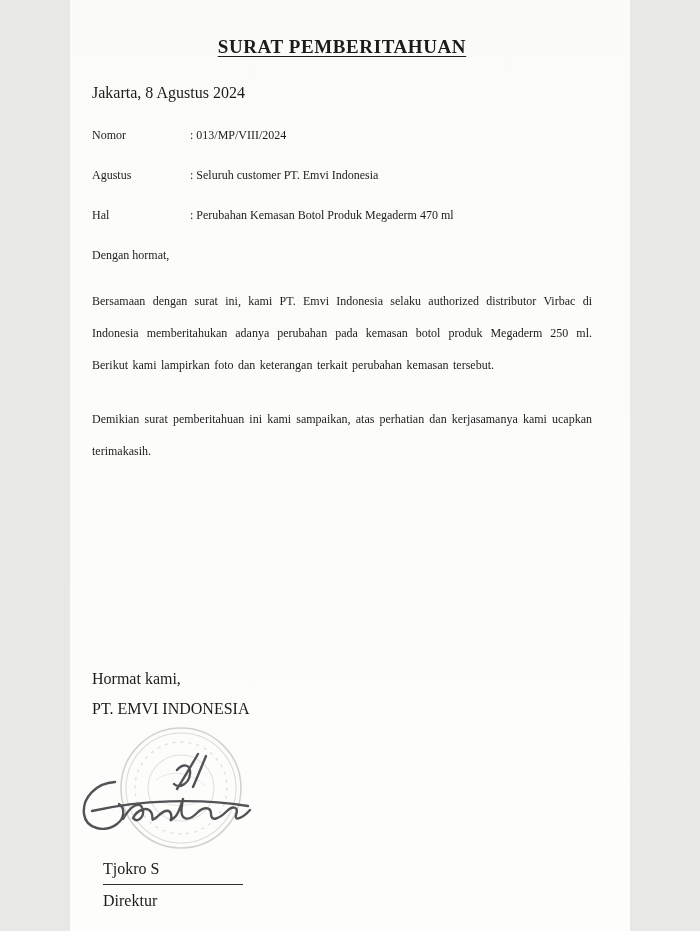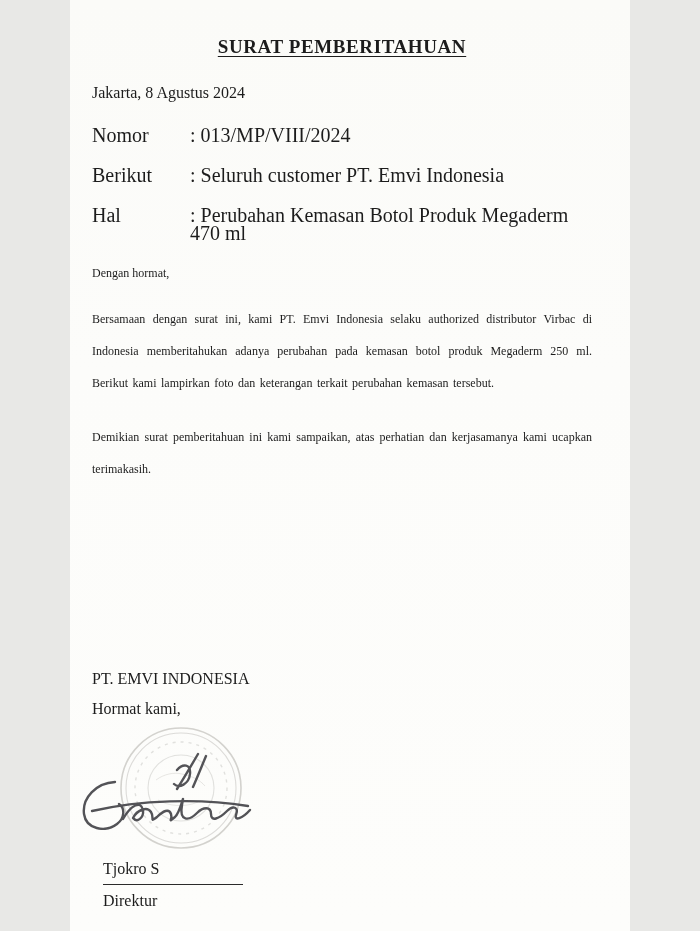--- a/index.html
+++ b/index.html
@@ -34,21 +34,21 @@
   }
   .date-line {
     margin-top: 26px;
     text-align: left;
     font-size: 16px;
   }
   .fields { margin-top: 24px; }
   .field-row {
     display: flex;
     margin-bottom: 22px;
-    font-size: 20px;
+    font-size: 12px;
     line-height: 18px;
   }
   .field-label { flex: 0 0 98px; }
   .field-value { flex: 1; }
   .salutation {
     margin-top: 24px;
     font-size: 12px;
   }
   .body-par {
     margin-top: 22px;
@@ -95,37 +95,37 @@
   <h1 class="title">SURAT PEMBERITAHUAN</h1>
 
   <div class="date-line">Jakarta, 8 Agustus 2024</div>
 
   <div class="fields">
     <div class="field-row">
       <span class="field-label">Nomor</span>
       <span class="field-value">: 013/MP/VIII/2024</span>
     </div>
     <div class="field-row">
-      <span class="field-label">Berikut</span>
+      <span class="field-label">Agustus</span>
       <span class="field-value">: Seluruh customer PT. Emvi Indonesia</span>
     </div>
     <div class="field-row">
       <span class="field-label">Hal</span>
       <span class="field-value">: Perubahan Kemasan Botol Produk Megaderm 470 ml</span>
     </div>
   </div>
 
   <p class="salutation">Dengan hormat,</p>
 
   <p class="body-par">Bersamaan dengan surat ini, kami PT. Emvi Indonesia selaku authorized distributor Virbac di Indonesia memberitahukan adanya perubahan pada kemasan botol produk Megaderm 250 ml. Berikut kami lampirkan foto dan keterangan terkait perubahan kemasan tersebut.</p>
   <p class="body-par">Demikian surat pemberitahuan ini kami sampaikan, atas perhatian dan kerjasamanya kami ucapkan terimakasih.</p>
 
   <div class="closing">
+    <div>Hormat kami,</div>
     <div>PT. EMVI INDONESIA</div>
-    <div>Hormat kami,</div>
   </div>
 
   <div class="signature-area">
     <svg width="230" height="134" viewBox="0 0 230 134" xmlns="http://www.w3.org/2000/svg">
 
       <g fill="none" stroke="#cbcac6">
         <circle cx="103" cy="62" r="60" stroke-width="1.6" opacity="0.85"></circle>
         <circle cx="103" cy="62" r="55" stroke-width="1.1" opacity="0.65"></circle>
         <circle cx="103" cy="62" r="46" stroke-width="1.4" stroke-dasharray="3 5" opacity="0.55"></circle>
         <circle cx="103" cy="62" r="33" stroke-width="1.1" opacity="0.55"></circle>

